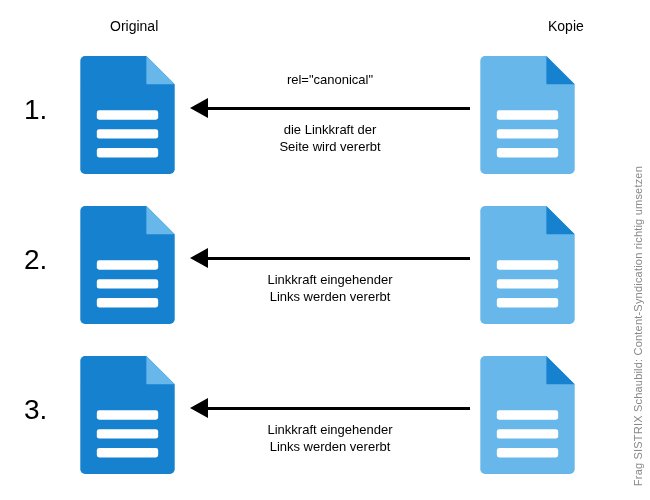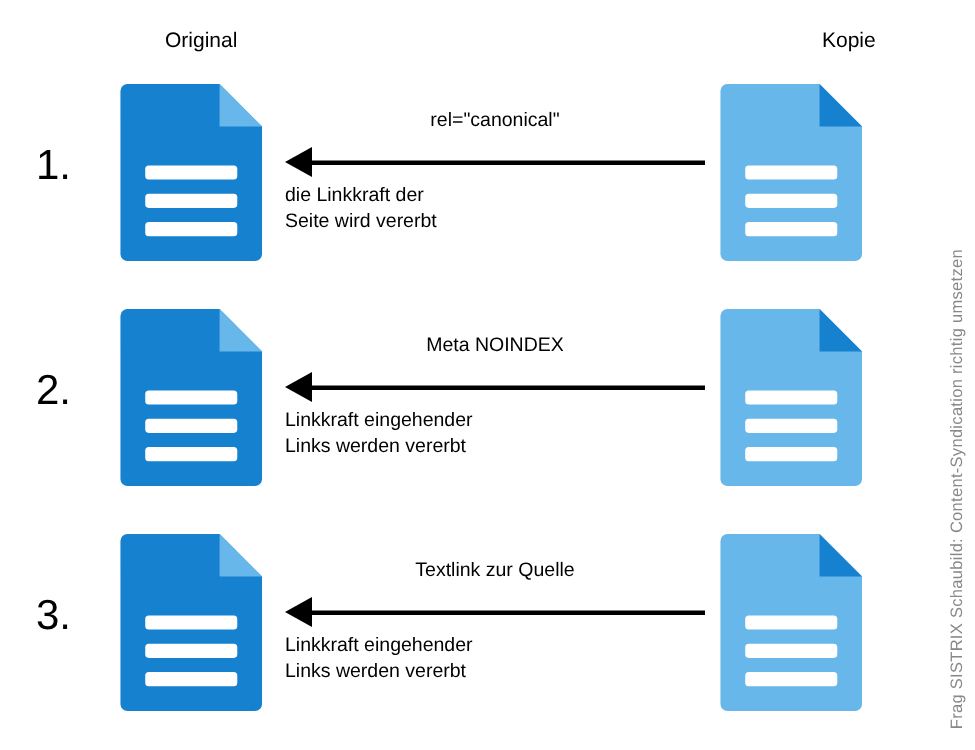--- a/index.html
+++ b/index.html
@@ -66,20 +66,21 @@
     top: 18px;
     width: 100%;
     text-align: center;
     font-size: 13px;
     color: #000;
   }
   .arrow-label-bot {
     position: absolute;
     top: 68px;
     width: 100%;
+    text-align: center;
     font-size: 13px;
     color: #000;
     line-height: 1.3;
     white-space: pre-line;
   }
   .arrow {
     position: absolute;
     top: 50px;
     left: 0;
     width: 100%;
@@ -156,21 +157,20 @@
     <div class="row">
       <div class="num">2.</div>
       <svg class="doc doc-left" viewBox="0 0 80 100">
         <path d="M4 0 H56 L80 24 V96 a4 4 0 0 1 -4 4 H4 a4 4 0 0 1 -4 -4 V4 a4 4 0 0 1 4 -4 Z" fill="#1581cf"></path>
         <path d="M56 0 L80 24 H56 Z" fill="#68b7ea"></path>
         <rect x="14" y="46" width="52" height="8" rx="2" fill="#fff"></rect>
         <rect x="14" y="62" width="52" height="8" rx="2" fill="#fff"></rect>
         <rect x="14" y="78" width="52" height="8" rx="2" fill="#fff"></rect>
       </svg>
       <div class="arrow-zone">
-        <div class="arrow-label-top">Meta NOINDEX</div>
         <div class="arrow">
           <div class="arrow-line"></div>
           <div class="arrow-head"></div>
         </div>
         <div class="arrow-label-bot">Linkkraft eingehender
 Links werden vererbt</div>
       </div>
       <svg class="doc doc-right" viewBox="0 0 80 100">
         <path d="M4 0 H56 L80 24 V96 a4 4 0 0 1 -4 4 H4 a4 4 0 0 1 -4 -4 V4 a4 4 0 0 1 4 -4 Z" fill="#68b7ea"></path>
         <path d="M56 0 L80 24 H56 Z" fill="#1581cf"></path>
@@ -183,21 +183,20 @@
     <div class="row">
       <div class="num">3.</div>
       <svg class="doc doc-left" viewBox="0 0 80 100">
         <path d="M4 0 H56 L80 24 V96 a4 4 0 0 1 -4 4 H4 a4 4 0 0 1 -4 -4 V4 a4 4 0 0 1 4 -4 Z" fill="#1581cf"></path>
         <path d="M56 0 L80 24 H56 Z" fill="#68b7ea"></path>
         <rect x="14" y="46" width="52" height="8" rx="2" fill="#fff"></rect>
         <rect x="14" y="62" width="52" height="8" rx="2" fill="#fff"></rect>
         <rect x="14" y="78" width="52" height="8" rx="2" fill="#fff"></rect>
       </svg>
       <div class="arrow-zone">
-        <div class="arrow-label-top">Textlink zur Quelle</div>
         <div class="arrow">
           <div class="arrow-line"></div>
           <div class="arrow-head"></div>
         </div>
         <div class="arrow-label-bot">Linkkraft eingehender
 Links werden vererbt</div>
       </div>
       <svg class="doc doc-right" viewBox="0 0 80 100">
         <path d="M4 0 H56 L80 24 V96 a4 4 0 0 1 -4 4 H4 a4 4 0 0 1 -4 -4 V4 a4 4 0 0 1 4 -4 Z" fill="#68b7ea"></path>
         <path d="M56 0 L80 24 H56 Z" fill="#1581cf"></path>

